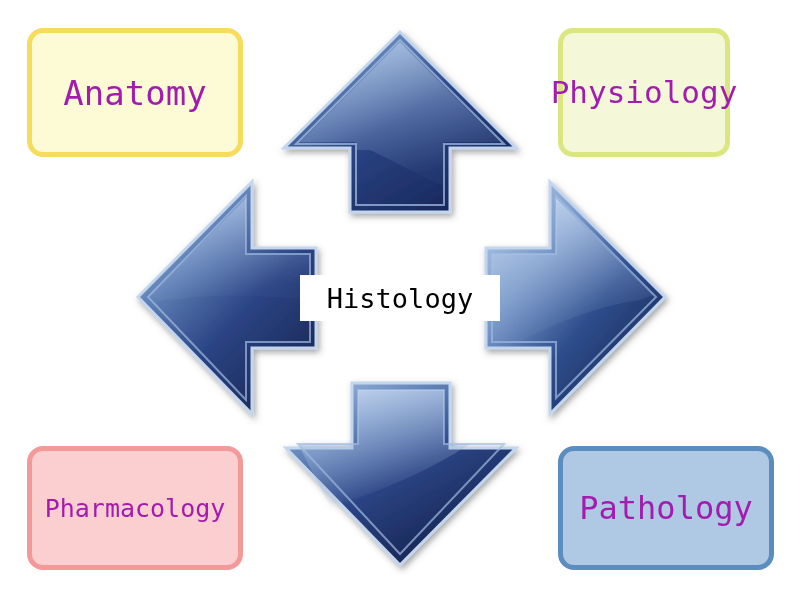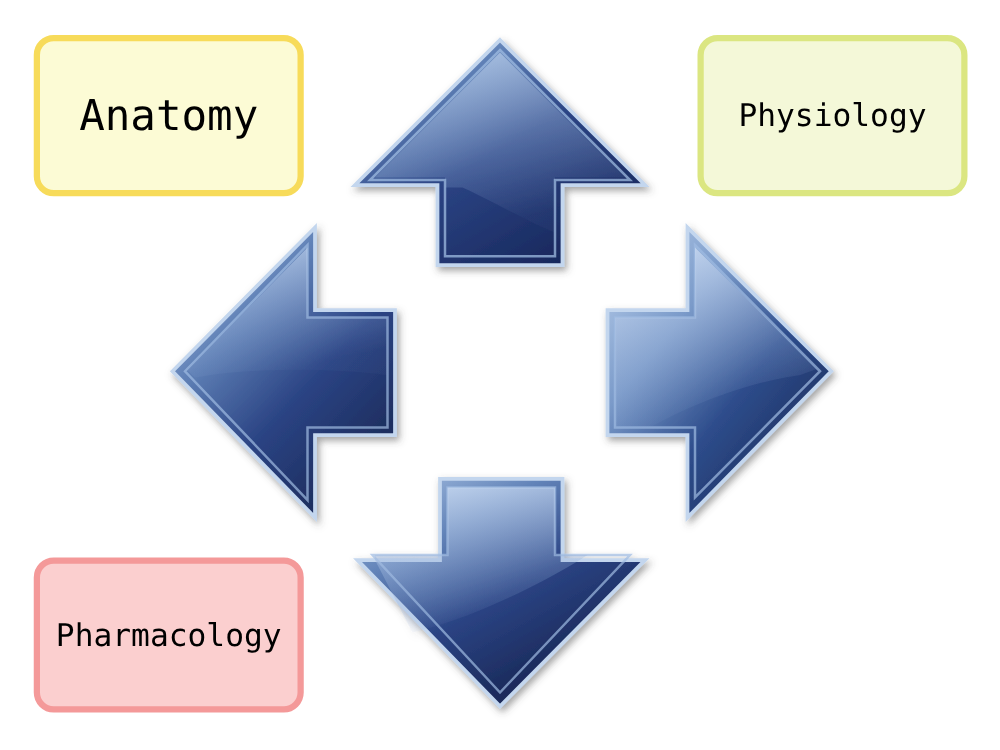--- a/index.html
+++ b/index.html
@@ -25,35 +25,36 @@
     position: absolute;
     box-sizing: border-box;
     display: flex;
     align-items: center;
     justify-content: center;
     border-style: solid;
     border-width: 5px;
     border-radius: 16px;
     text-align: center;
     white-space: nowrap;
-    color: #000000;
+    color: #a21caf;
     font-family: "DejaVu Sans Mono", "Liberation Mono", monospace;
     line-height: 1;
   }
   #box-anatomy {
     left: 27px;  top: 28px;  width: 216px; height: 129px;
     background: #FCFBD5;
     border-color: #F7DB5A;
     font-size: 34px;
   }
   #box-physiology {
-    left: 558px; top: 28px;  width: 216px; height: 129px;
+    left: 558px; top: 28px;  width: 172px; height: 129px;
     background: #F4F8D8;
     border-color: #DBE681;
-    font-size: 25px;
+    font-size: 31px;
+    border-radius: 15px;
   }
   #box-pharmacology {
     left: 27px;  top: 446px; width: 216px; height: 124px;
     background: #FBCFCF;
     border-color: #F49999;
     font-size: 25px;
   }
   #box-pathology {
     left: 558px; top: 446px; width: 216px; height: 124px;
     background: #AFC8E3;
@@ -162,27 +163,31 @@
       <path d="M300,444 L358,444 L358,390 L444,390 L444,444 L470,444 C430,470 372,496 330,506 L300,448 Z" fill="url(#glossDown)"></path>
     </g>
 
     <g filter="url(#softShadow)">
       <polygon points="138,297 252,182 252,248 316,248 316,348 252,348 252,414" fill="url(#gradLeft)" stroke="#C3D6EE" stroke-width="3"></polygon>
       <polygon points="148,297 246,196 246,254 310,254 310,342 246,342 246,400" fill="none" stroke="#9FBCE2" stroke-width="2" opacity="0.7"></polygon>
       <path d="M150,296 L246,198 L246,254 L310,254 L310,300 C264,294 196,294 156,302 Z" fill="url(#glossLeft)"></path>
     </g>
   </svg>
 
+  <div id="center-label">Histology</div>
 
   <div class="concept-box" id="box-anatomy">
     <span>Anatomy</span>
   </div>
 
   <div class="concept-box" id="box-physiology">
     <span>Physiology</span>
   </div>
 
   <div class="concept-box" id="box-pharmacology">
     <span>Pharmacology</span>
   </div>
 
+  <div class="concept-box" id="box-pathology">
+    <span>Pathology</span>
+  </div>
 
 </div>
 
 </body></html>

